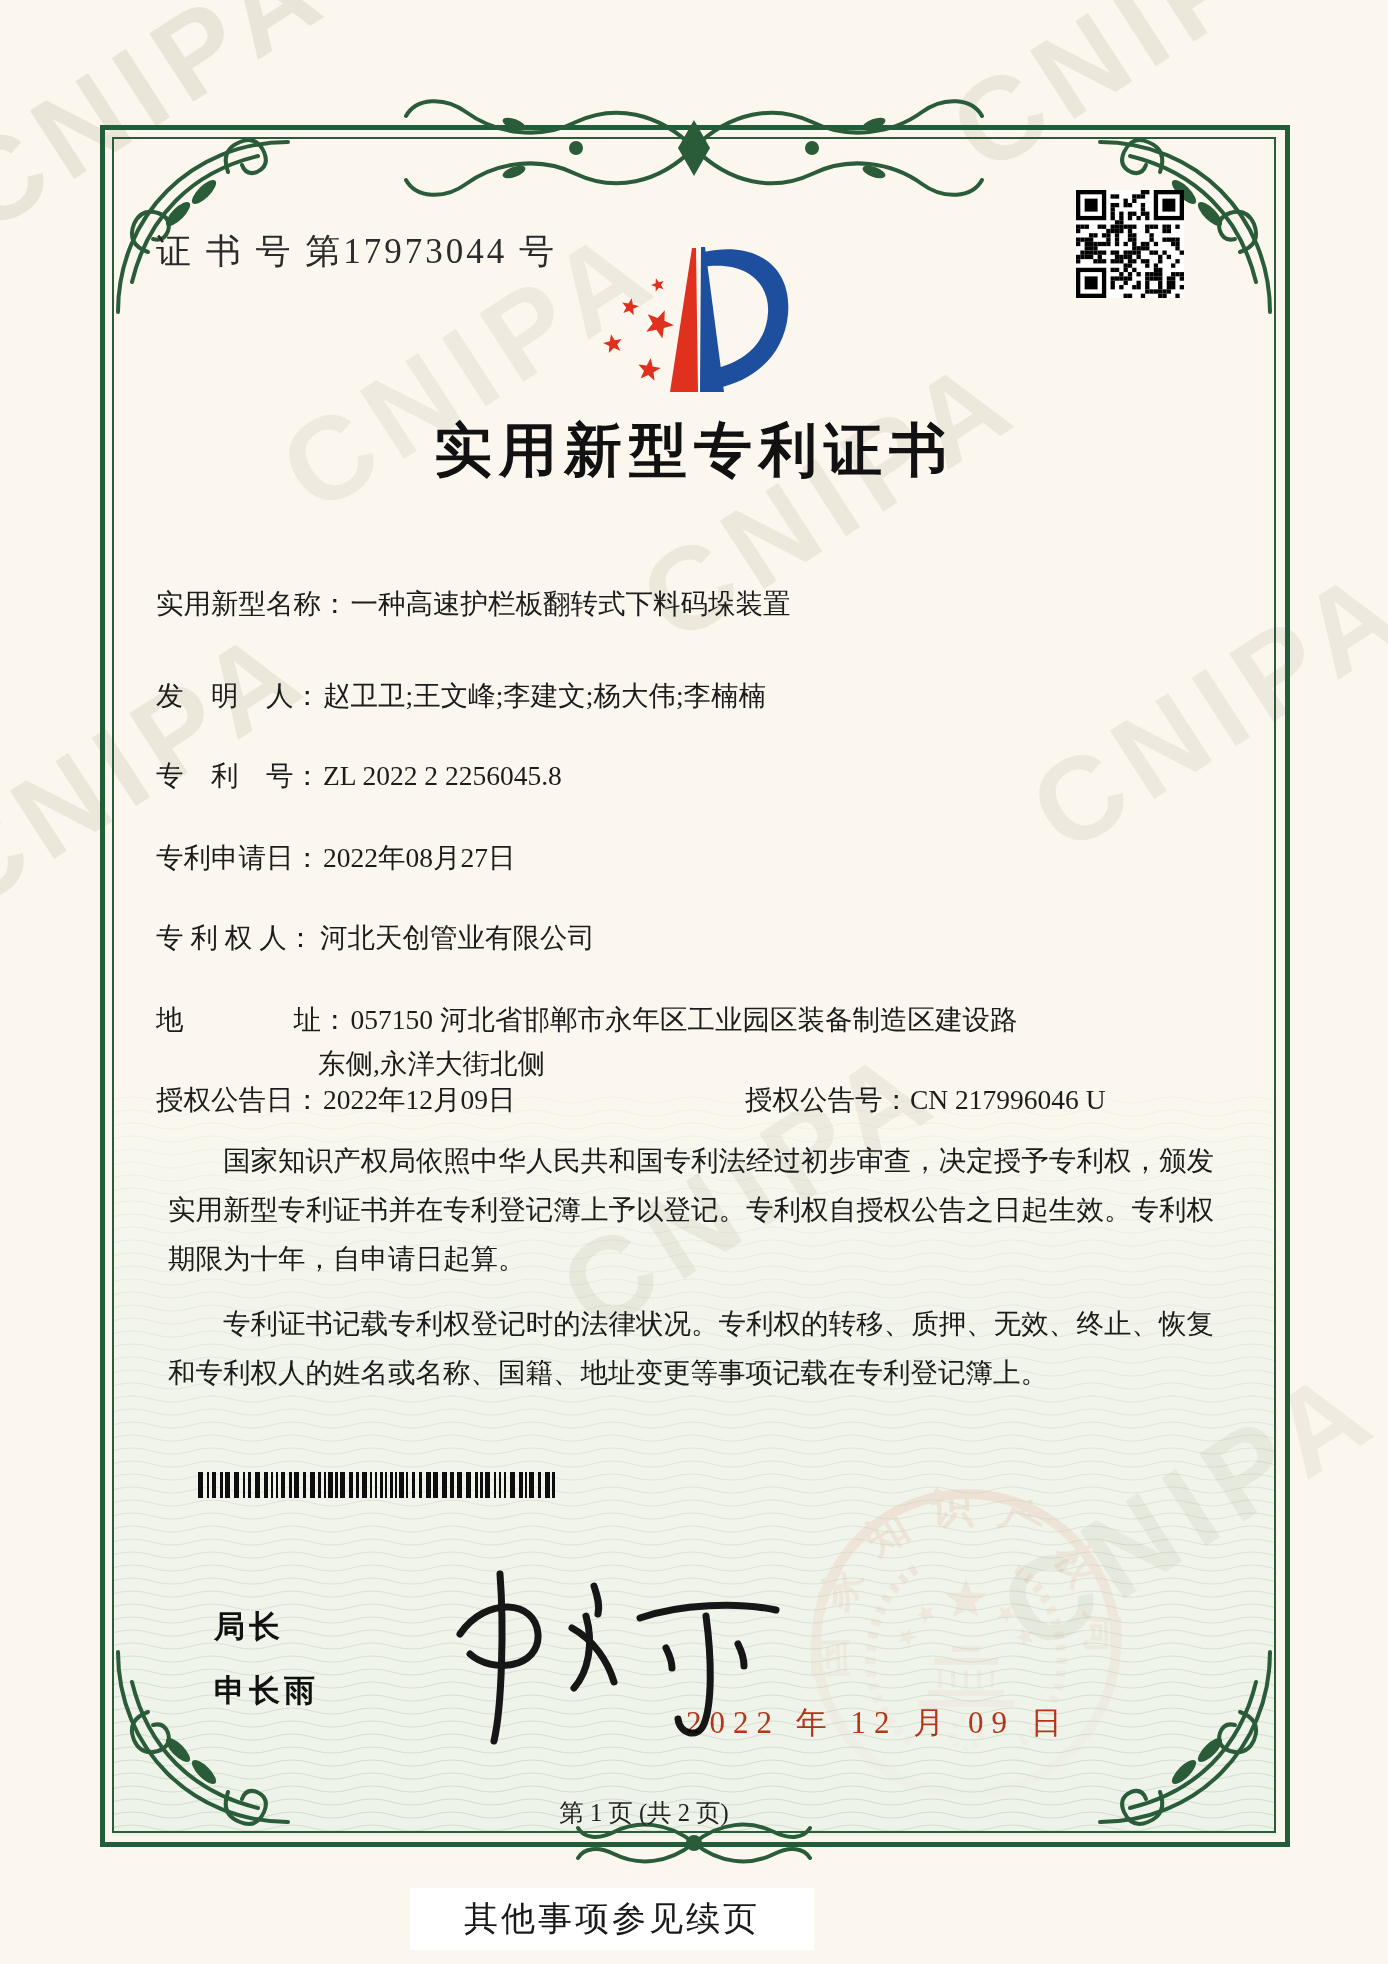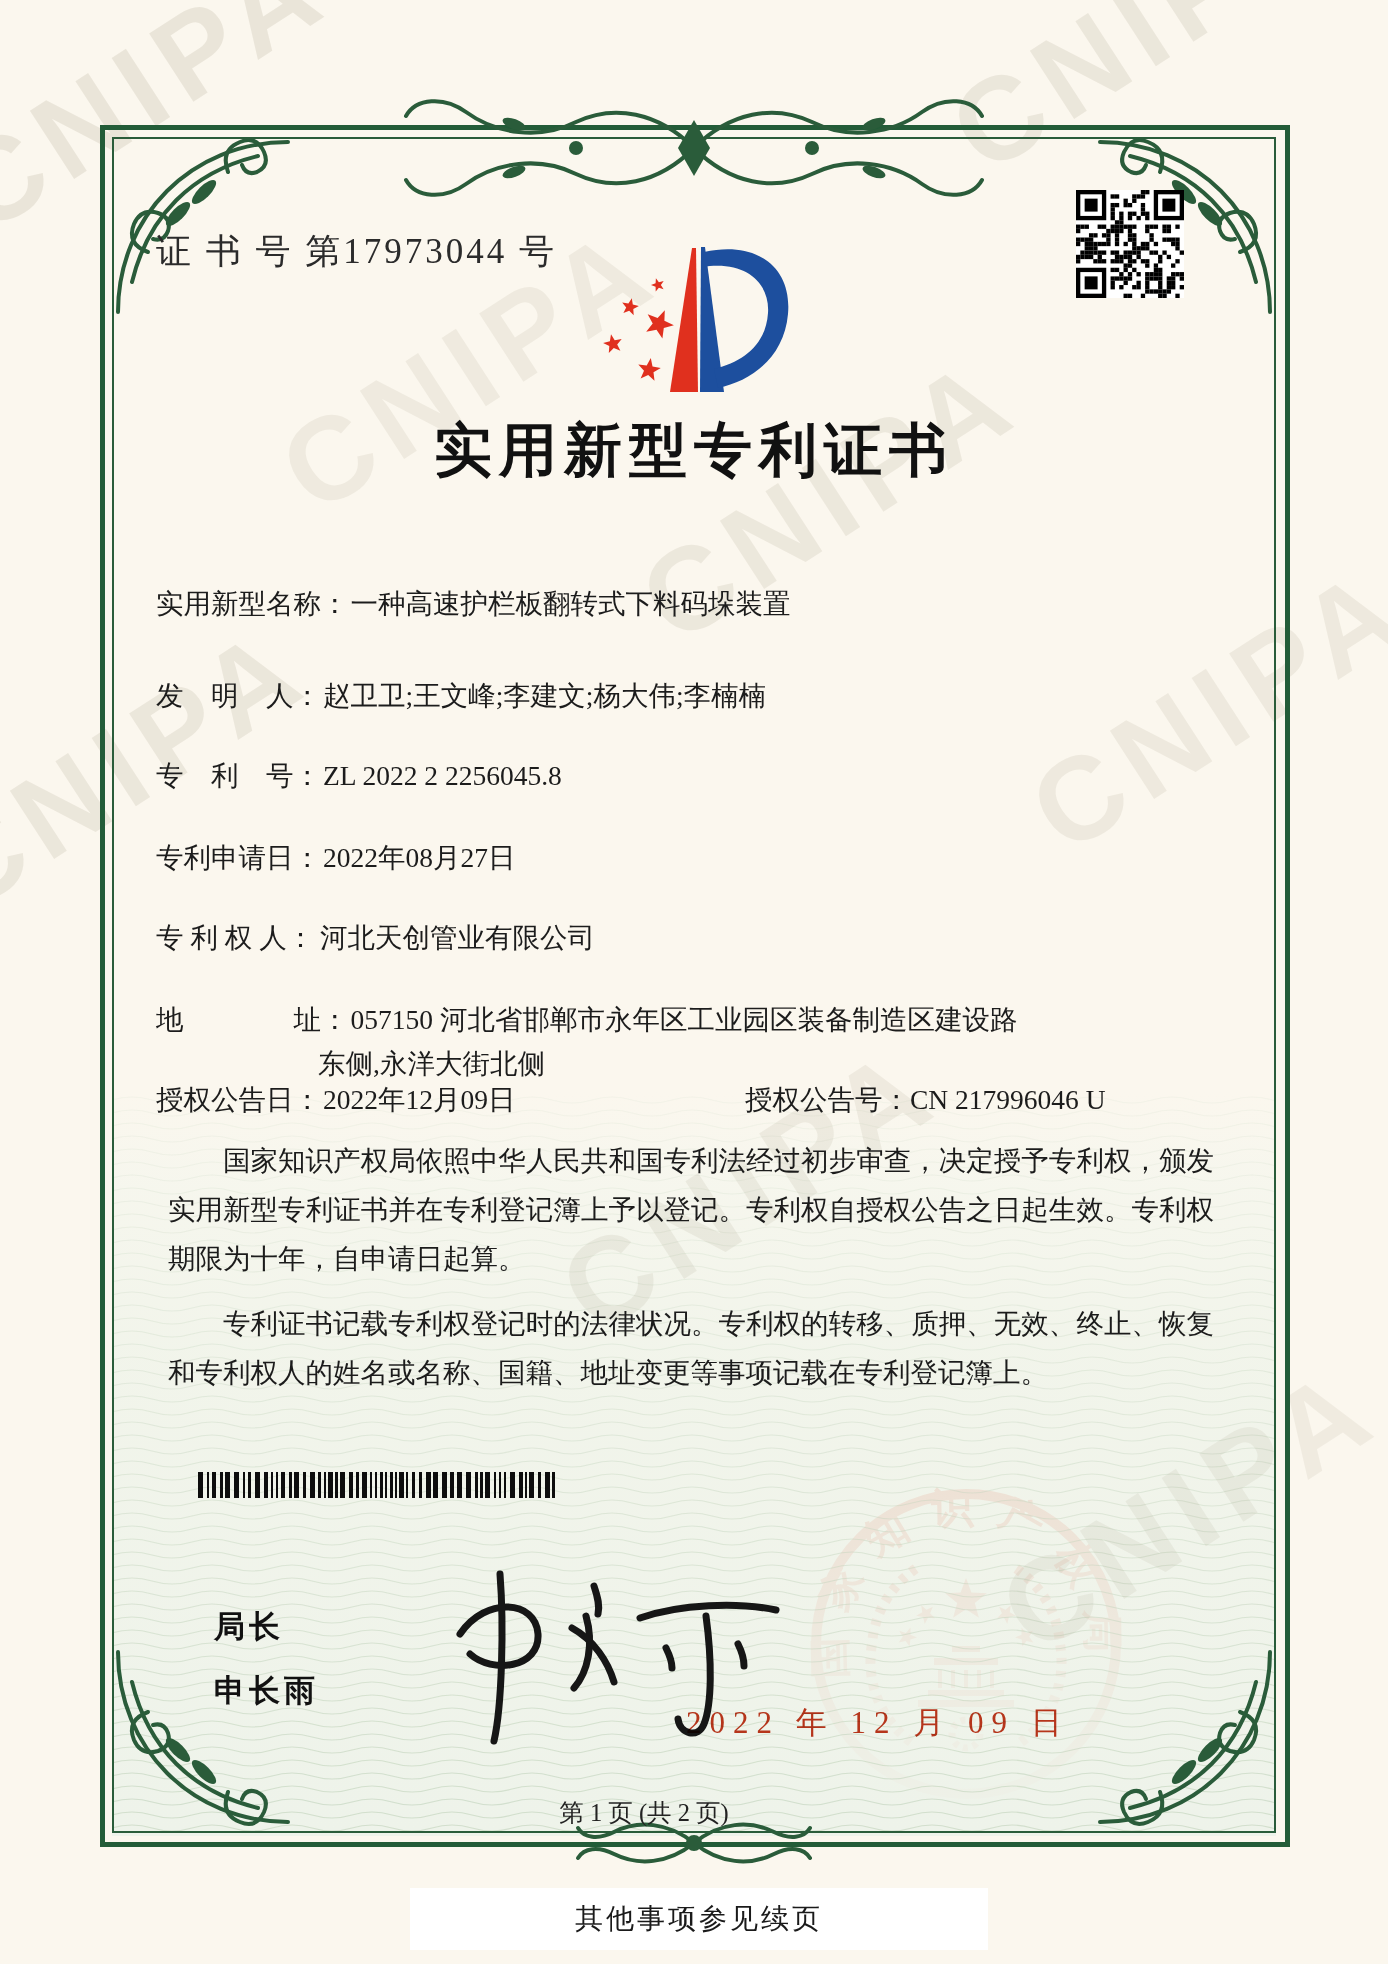--- a/index.html
+++ b/index.html
@@ -37,22 +37,22 @@
   #body-text p{margin:16px;text-indent:2em;}
   
   .signer{left:214px;font-size:31px;font-weight:bold;color:#111;
     font-family:"Liberation Sans","DejaVu Sans",sans-serif;letter-spacing:4px;}
   
   #seal{left:806px;top:1484px;width:320px;height:320px;mix-blend-mode:multiply;opacity:.95;}
   #seal-date{left:686px;top:1702px;width:430px;font-size:31px;letter-spacing:8px;
     color:#c2371d;white-space:nowrap;z-index:6;mix-blend-mode:multiply;}
   
   #page-footer{left:44px;top:1796px;width:1200px;text-align:center;font-size:24.5px;color:#222;}
-  #note-box{left:410px;top:1888px;width:578px;height:62px;background:#ffffff;
-    text-align:center;line-height:62px;font-size:28px;letter-spacing:3px;color:#1a1a1a;z-index:7;}
+  #note-box{left:410px;top:1888px;width:404px;height:62px;background:#ffffff;
+    text-align:center;line-height:62px;font-size:34px;letter-spacing:3px;color:#1a1a1a;z-index:7;}
   .z1{z-index:1}.z2{z-index:2}.z3{z-index:3}.z4{z-index:4}.z5{z-index:5}
 </style>
 </head>
 <body>
 
 <div id="wave-zone" class="abs z1">
   <svg id="waves-svg" width="1164" height="744">
       <path d="M0 8 q20 -6 40 0 q20 6 40 0 q20 -6 40 0 q20 6 40 0 q20 -6 40 0 q20 6 40 0 q20 -6 40 0 q20 6 40 0 q20 -6 40 0 q20 6 40 0 q20 -6 40 0 q20 6 40 0 q20 -6 40 0 q20 6 40 0 q20 -6 40 0 q20 6 40 0 q20 -6 40 0 q20 6 40 0 q20 -6 40 0 q20 6 40 0 q20 -6 40 0 q20 6 40 0 q20 -6 40 0 q20 6 40 0 q20 -6 40 0 q20 6 40 0 q20 -6 40 0 q20 6 40 0 q20 -6 40 0 q20 6 40 0" fill="none" stroke="#c3d4bd" stroke-width="1.2" opacity="0.12591397849462366"></path>
       <path d="M0 21 q20 -6 40 0 q20 6 40 0 q20 -6 40 0 q20 6 40 0 q20 -6 40 0 q20 6 40 0 q20 -6 40 0 q20 6 40 0 q20 -6 40 0 q20 6 40 0 q20 -6 40 0 q20 6 40 0 q20 -6 40 0 q20 6 40 0 q20 -6 40 0 q20 6 40 0 q20 -6 40 0 q20 6 40 0 q20 -6 40 0 q20 6 40 0 q20 -6 40 0 q20 6 40 0 q20 -6 40 0 q20 6 40 0 q20 -6 40 0 q20 6 40 0 q20 -6 40 0 q20 6 40 0 q20 -6 40 0 q20 6 40 0" fill="none" stroke="#c3d4bd" stroke-width="1.2" opacity="0.1355241935483871"></path>
       <path d="M0 34 q20 -6 40 0 q20 6 40 0 q20 -6 40 0 q20 6 40 0 q20 -6 40 0 q20 6 40 0 q20 -6 40 0 q20 6 40 0 q20 -6 40 0 q20 6 40 0 q20 -6 40 0 q20 6 40 0 q20 -6 40 0 q20 6 40 0 q20 -6 40 0 q20 6 40 0 q20 -6 40 0 q20 6 40 0 q20 -6 40 0 q20 6 40 0 q20 -6 40 0 q20 6 40 0 q20 -6 40 0 q20 6 40 0 q20 -6 40 0 q20 6 40 0 q20 -6 40 0 q20 6 40 0 q20 -6 40 0 q20 6 40 0" fill="none" stroke="#c3d4bd" stroke-width="1.2" opacity="0.14513440860215054"></path>

